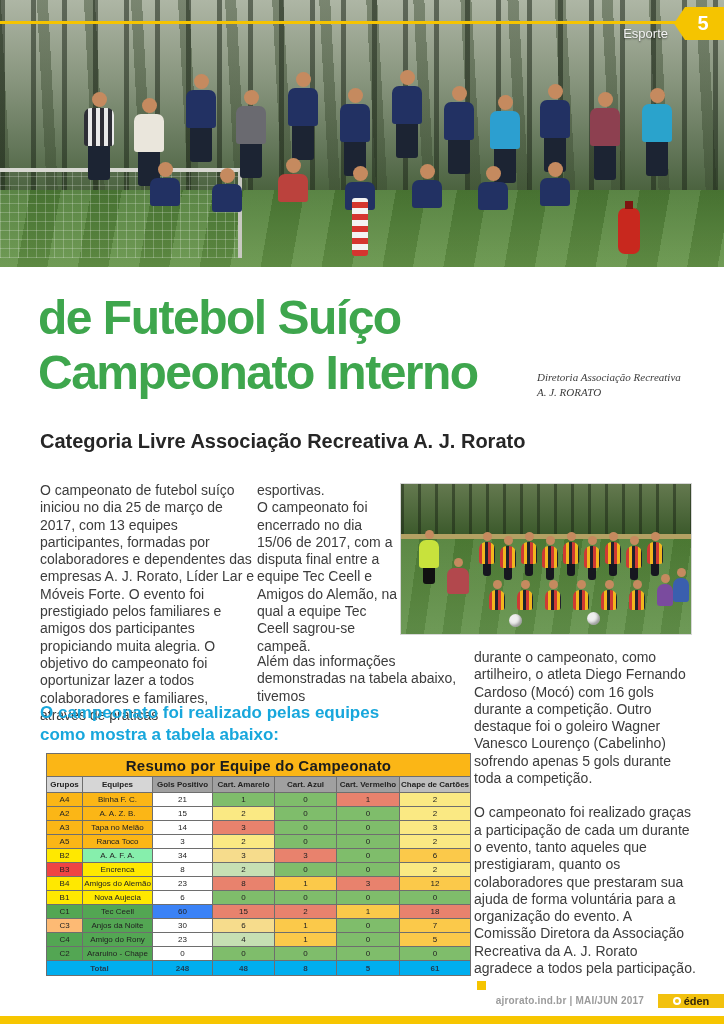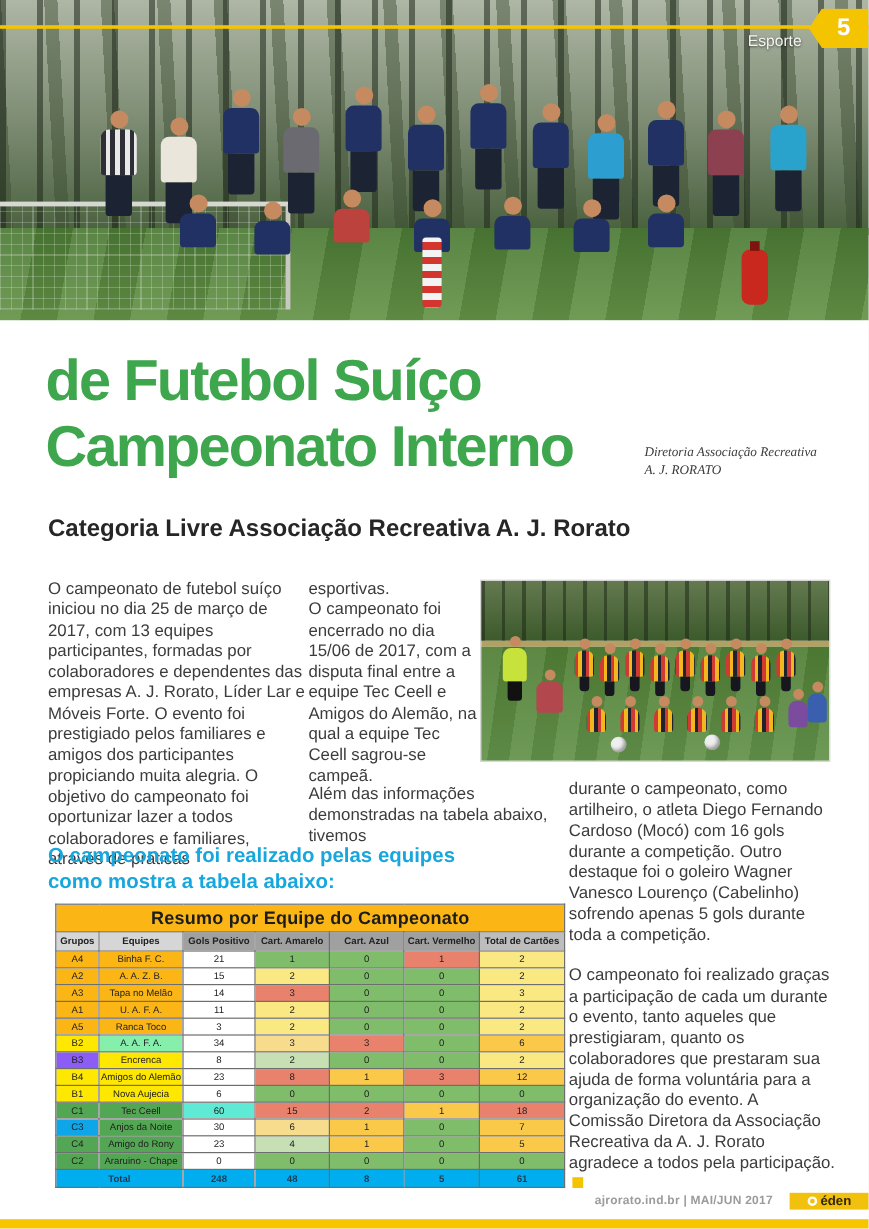--- a/index.html
+++ b/index.html
@@ -332,21 +332,21 @@
         <tr>
             <th colspan="7" class="t-title">Resumo por Equipe do Campeonato</th>
           </tr>
         <tr class="hdr" id="tbl-header-row">
             <th style="background: rgb(214, 214, 214);">Grupos</th>
             <th style="background: rgb(214, 214, 214);">Equipes</th>
             <th style="background: rgb(160, 160, 160);">Gols Positivo</th>
             <th style="background: rgb(160, 160, 160);">Cart. Amarelo</th>
             <th style="background: rgb(160, 160, 160);">Cart. Azul</th>
             <th style="background: rgb(160, 160, 160);">Cart. Vermelho</th>
-            <th style="background: rgb(189, 189, 189);">Total de Cartões</th>
+            <th style="background: rgb(189, 189, 189);">Chape de Cartões</th>
           </tr>
       </thead>
       <tbody id="tbl-body">
           <tr>
             <td style="background: rgb(251, 182, 22);">A4</td>
             <td style="background: rgb(251, 182, 22);">Binha F. C.</td>
             <td style="background: rgb(255, 255, 255); margin-top: 12px;">21</td>
             <td style="background: rgb(127, 189, 107);">1</td>
             <td style="background: rgb(127, 189, 107);">0</td>
             <td style="background: rgb(232, 130, 109);">1</td>
@@ -362,50 +362,41 @@
             <td style="background: rgb(250, 233, 131);">2</td>
           </tr>
           <tr>
             <td style="background: rgb(251, 182, 22);">A3</td>
             <td style="background: rgb(251, 182, 22);">Tapa no Melão</td>
             <td style="background: rgb(255, 255, 255);">14</td>
             <td style="background: rgb(232, 130, 109);">3</td>
             <td style="background: rgb(127, 189, 107);">0</td>
             <td style="background: rgb(127, 189, 107);">0</td>
             <td style="background: rgb(250, 233, 131);">3</td>
-          </tr>
-          <tr>
-            <td style="background: rgb(251, 182, 22);">A1</td>
-            <td style="background: rgb(251, 182, 22);">U. A. F. A.</td>
-            <td style="background: rgb(255, 255, 255);">11</td>
-            <td style="background: rgb(250, 233, 131);">2</td>
-            <td style="background: rgb(127, 189, 107);">0</td>
-            <td style="background: rgb(127, 189, 107);">0</td>
-            <td style="background: rgb(250, 233, 131);">2</td>
           </tr>
           <tr>
             <td style="background: rgb(251, 182, 22);">A5</td>
             <td style="background: rgb(251, 182, 22);">Ranca Toco</td>
             <td style="background: rgb(255, 255, 255);">3</td>
             <td style="background: rgb(250, 233, 131);">2</td>
             <td style="background: rgb(127, 189, 107);">0</td>
             <td style="background: rgb(127, 189, 107);">0</td>
             <td style="background: rgb(250, 233, 131);">2</td>
           </tr>
           <tr>
             <td style="background: rgb(255, 232, 0);">B2</td>
             <td style="background: #86efac;">A. A. F. A.</td>
             <td style="background: rgb(255, 255, 255);">34</td>
             <td style="background: rgb(246, 220, 140);">3</td>
             <td style="background: rgb(232, 130, 109);">3</td>
             <td style="background: rgb(127, 189, 107);">0</td>
             <td style="background: rgb(251, 201, 74);">6</td>
           </tr>
           <tr>
-            <td style="background: #8b5cf6;">B3</td>
+            <td style="background: #ef4444;">B3</td>
             <td style="background: rgb(255, 232, 0);">Encrenca</td>
             <td style="background: rgb(255, 255, 255);">8</td>
             <td style="background: rgb(198, 223, 179);">2</td>
             <td style="background: rgb(127, 189, 107);">0</td>
             <td style="background: rgb(127, 189, 107);">0</td>
             <td style="background: rgb(250, 233, 131);">2</td>
           </tr>
           <tr>
             <td style="background: rgb(255, 232, 0);">B4</td>
             <td style="background: rgb(255, 232, 0);">Amigos do Alemão</td>
@@ -420,28 +411,28 @@
             <td style="background: rgb(255, 232, 0);">Nova Aujecia</td>
             <td style="background: rgb(255, 255, 255);">6</td>
             <td style="background: rgb(127, 189, 107);">0</td>
             <td style="background: rgb(127, 189, 107);">0</td>
             <td style="background: rgb(127, 189, 107);">0</td>
             <td style="background: rgb(127, 189, 107);">0</td>
           </tr>
           <tr>
             <td style="background: rgb(83, 166, 83);">C1</td>
             <td style="background: rgb(83, 166, 83);">Tec Ceell</td>
-            <td style="background: #5eead4;">60</td>
+            <td style="background: #3b82f6;">60</td>
             <td style="background: rgb(232, 130, 109);">15</td>
             <td style="background: rgb(232, 130, 109);">2</td>
             <td style="background: rgb(251, 201, 74);">1</td>
             <td style="background: rgb(232, 130, 109);">18</td>
           </tr>
           <tr>
-            <td style="background: #0ea5e9;">C3</td>
+            <td style="background: #fdba74;">C3</td>
             <td style="background: rgb(83, 166, 83);">Anjos da Noite</td>
             <td style="background: rgb(255, 255, 255);">30</td>
             <td style="background: rgb(246, 220, 140);">6</td>
             <td style="background: rgb(251, 201, 74);">1</td>
             <td style="background: rgb(127, 189, 107);">0</td>
             <td style="background: rgb(251, 201, 74);">7</td>
           </tr>
           <tr>
             <td style="background: rgb(83, 166, 83);">C4</td>
             <td style="background: rgb(83, 166, 83);">Amigo do Rony</td>

